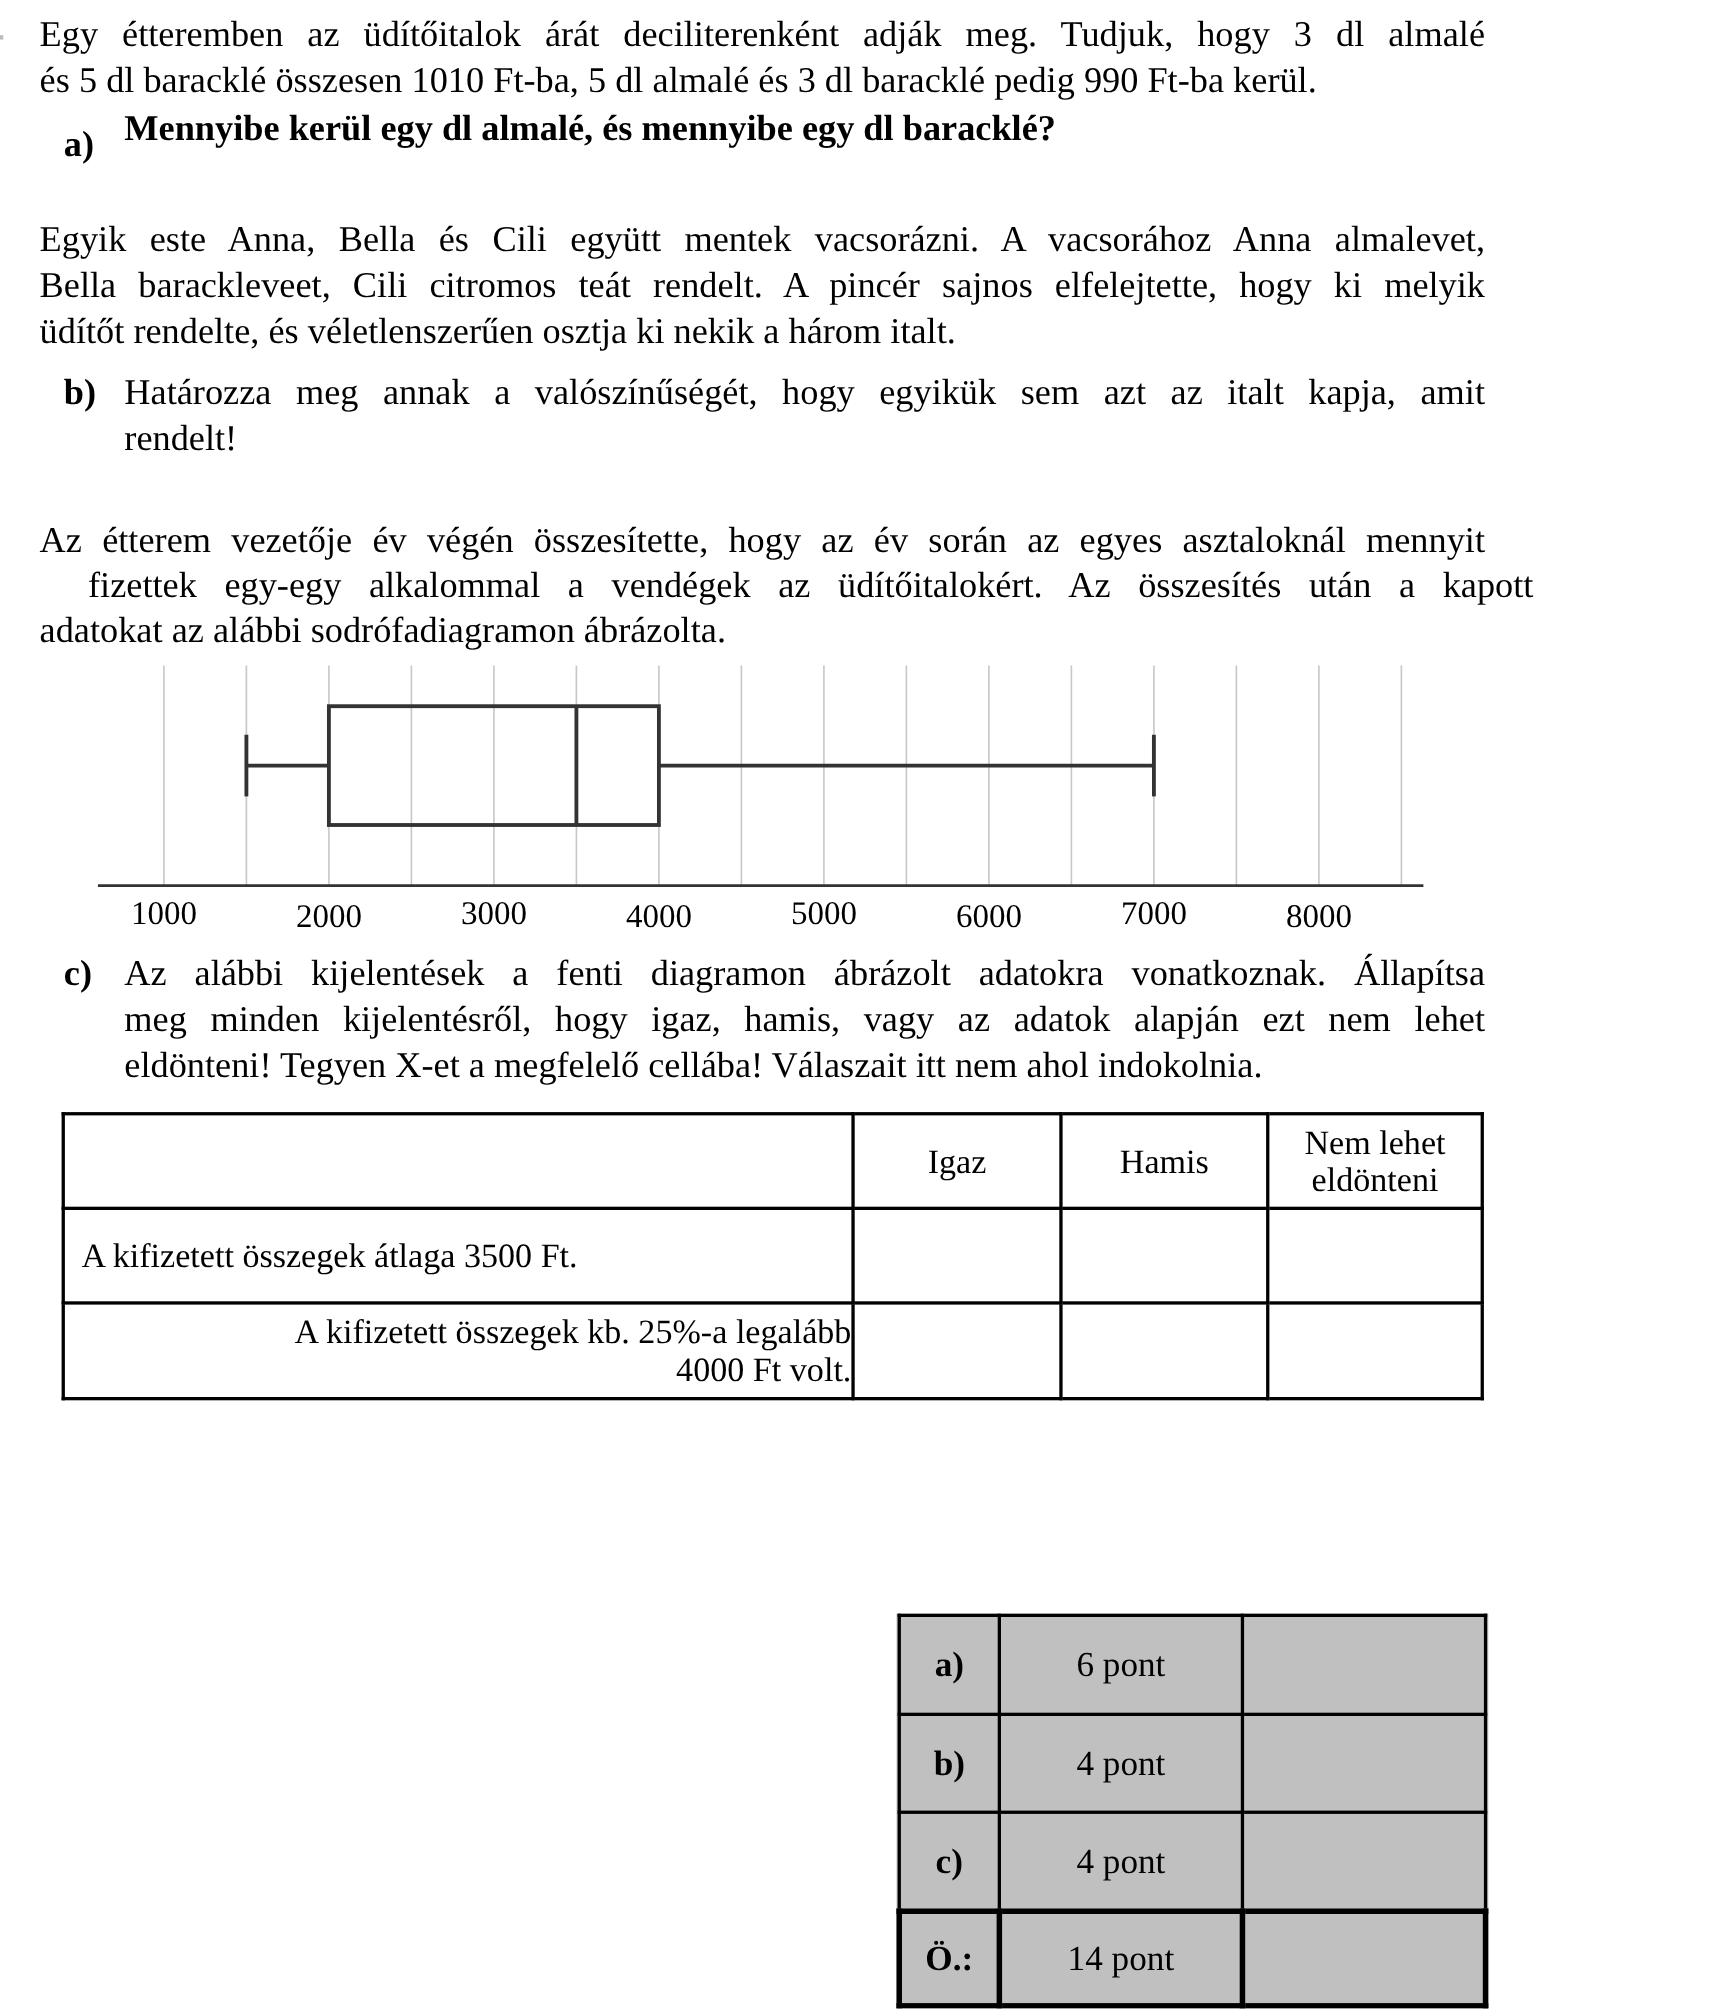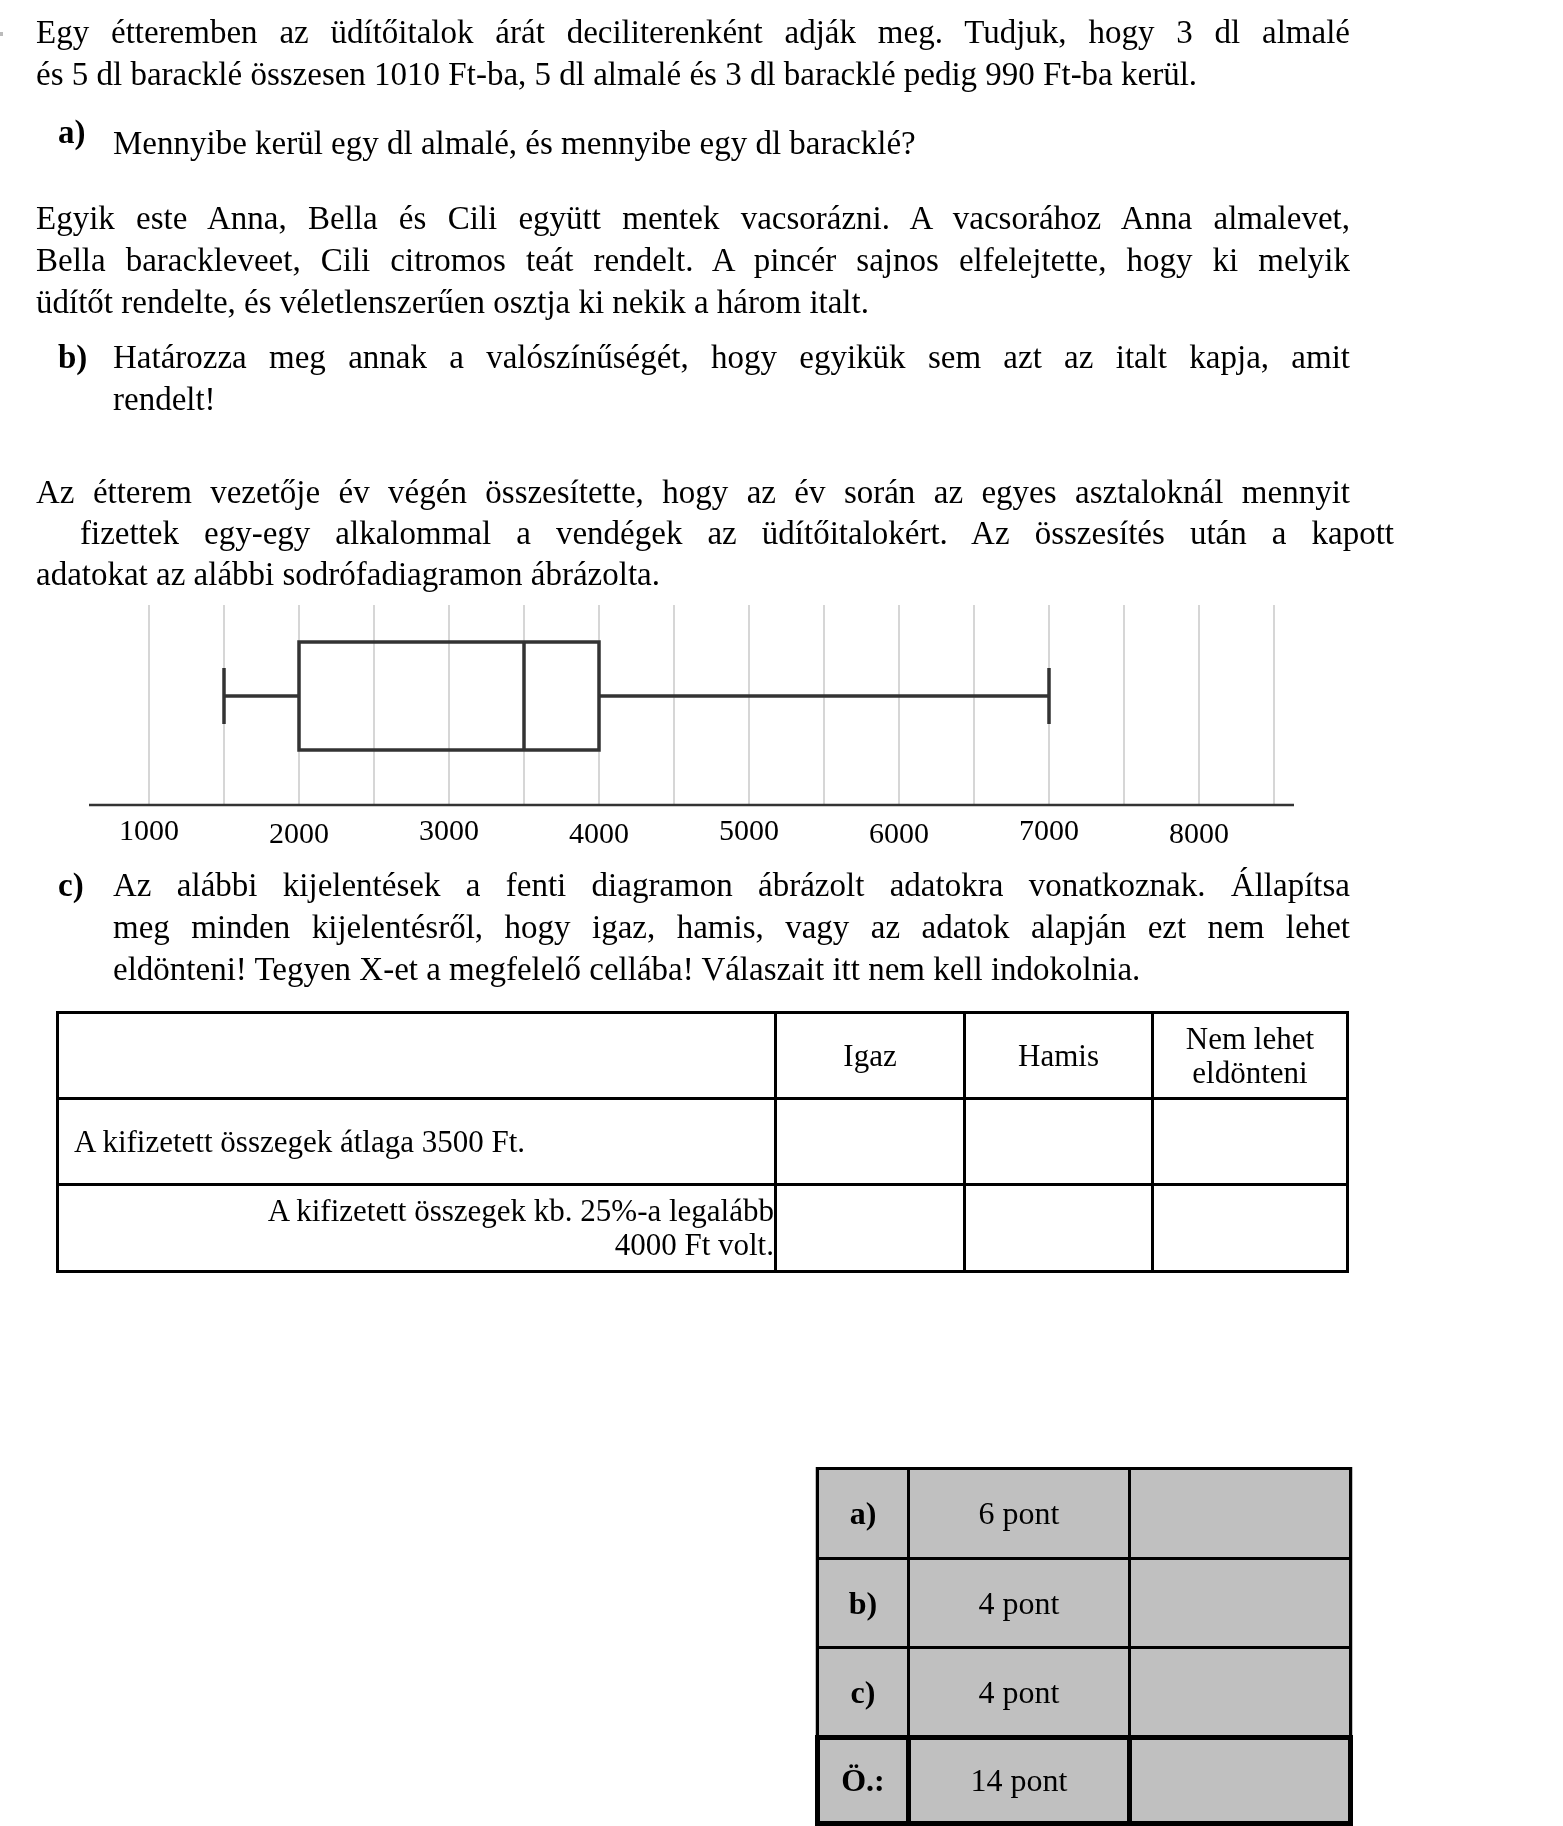--- a/index.html
+++ b/index.html
@@ -28,21 +28,21 @@
 </style>
 </head>
 <body>
 
 <div class="margin-mark"></div>
 
 <div class="line just" style="top:11px;">Egy étteremben az üdítőitalok árát deciliterenként adják meg. Tudjuk, hogy 3 dl almalé</div>
 <div class="line" style="top:53px;">és 5 dl baracklé összesen 1010 Ft-ba, 5 dl almalé és 3 dl baracklé pedig 990 Ft-ba kerül.</div>
 
 <div class="lbl" style="top:111px;">a)</div>
-<div class="line ind" style="top:122px;">Mennyibe kerül egy dl almalé, és mennyibe egy dl baracklé?</div>
+<div class="line ind" style="top:96px;font-weight:bold;">Mennyibe kerül egy dl almalé, és mennyibe egy dl baracklé?</div>
 
 <div class="line just" style="top:197px;">Egyik este Anna, Bella és Cili együtt mentek vacsorázni. A vacsorához Anna almalevet,</div>
 <div class="line just" style="top:239px;">Bella barackleveet, Cili citromos teát rendelt. A pincér sajnos elfelejtette, hogy ki melyik</div>
 <div class="line" style="top:281px;">üdítőt rendelte, és véletlenszerűen osztja ki nekik a három italt.</div>
 
 <div class="lbl" style="top:336px;">b)</div>
 <div class="line ind just" style="top:336px;">Határozza meg annak a valószínűségét, hogy egyikük sem azt az italt kapja, amit</div>
 <div class="line ind" style="top:378px;">rendelt!</div>
 
 <div class="line just" style="top:471px;">Az étterem vezetője év végén összesítette, hogy az év során az egyes asztaloknál mennyit</div>
@@ -83,21 +83,21 @@
   <line id="cap-low" stroke="#333" stroke-width="3.5" x1="224" x2="224" y1="78" y2="134"></line>
   <line id="whisker-high" stroke="#333" stroke-width="3.5" x1="599" x2="1049" y1="106" y2="106"></line>
   <line id="cap-high" stroke="#333" stroke-width="3.5" x1="1049" x2="1049" y1="78" y2="134"></line>
   <rect id="box" fill="none" stroke="#333" stroke-width="3.5" x="299" y="52" width="300" height="108"></rect>
   <line id="median" stroke="#333" stroke-width="3.5" x1="524" x2="524" y1="52" y2="160"></line>
 </svg>
 
 <div class="lbl" style="top:864px;">c)</div>
 <div class="line ind just" style="top:864px;">Az alábbi kijelentések a fenti diagramon ábrázolt adatokra vonatkoznak. Állapítsa</div>
 <div class="line ind just" style="top:906px;">meg minden kijelentésről, hogy igaz, hamis, vagy az adatok alapján ezt nem lehet</div>
-<div class="line ind" style="top:948px;">eldönteni! Tegyen X-et a megfelelő cellába! Válaszait itt nem kell indokolnia.</div>
+<div class="line ind" style="top:948px;">eldönteni! Tegyen X-et a megfelelő cellába! Válaszait itt nem ahol indokolnia.</div>
 
 <table class="stmt">
   <colgroup>
     <col style="width:718px">
       <col style="width:189px">
       <col style="width:188px">
       <col style="width:195px">
   </colgroup>
   <tbody>
       <tr style="height:86px;">

